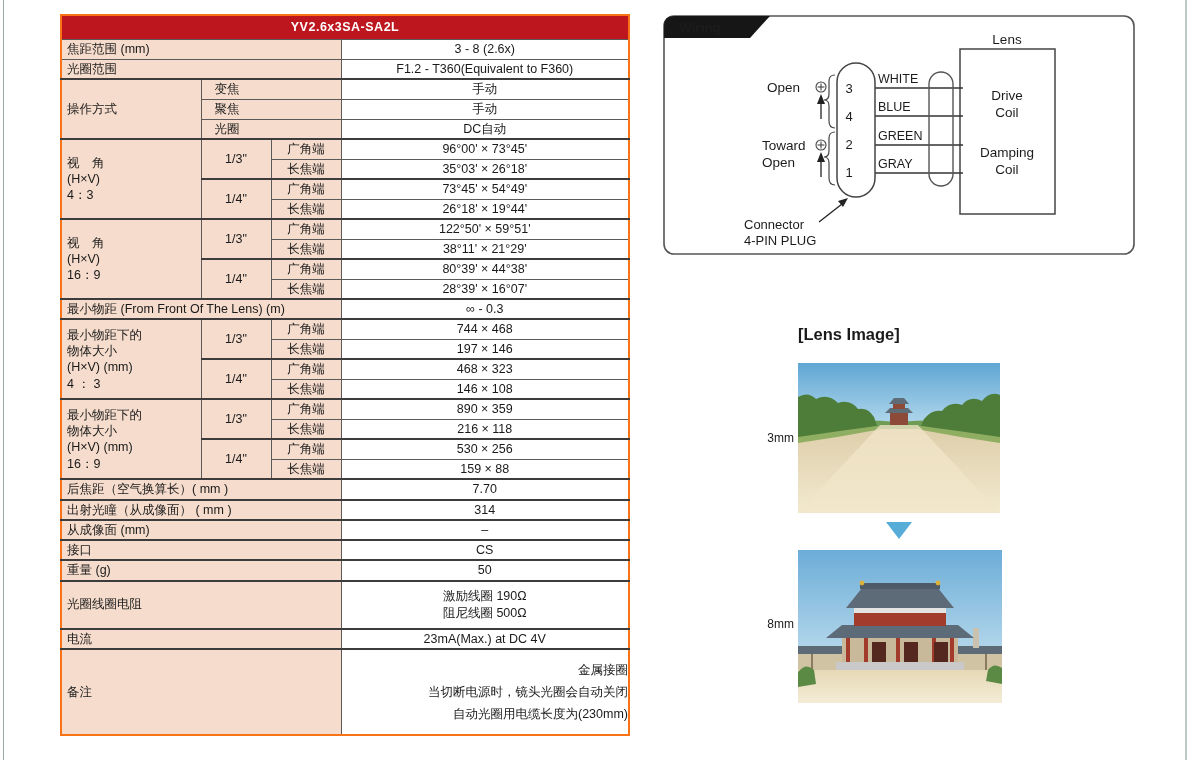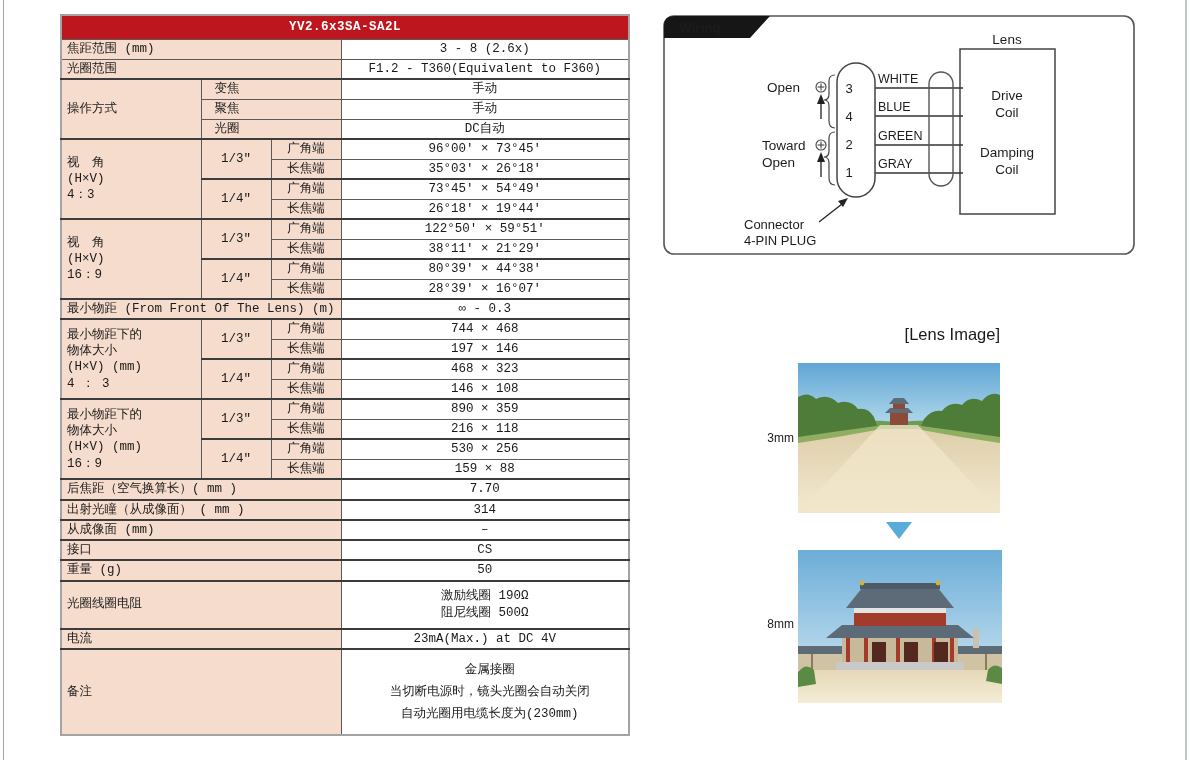--- a/index.html
+++ b/index.html
@@ -5,43 +5,43 @@
   * { margin:0; padding:0; box-sizing:border-box; }
   html,body { width:1190px; height:760px; background:#fff; overflow:hidden; }
   body { font-family:"Liberation Sans","DejaVu Sans",sans-serif; color:#1a1a1a; position:relative; }
   .page-edge { position:absolute; top:0; bottom:0; }
   .page-edge.left  { left:3px;   width:1px; background:#9fa8a4; }
   .page-edge.right { left:1185px; width:2px; background:#bccac5; }
 
   
   table.spec { position:absolute; left:60px; top:14px; width:568px;
                border-collapse:collapse; table-layout:fixed;
-               border:2px solid #a3a3a3;font-family:Liberation Mono, monospace; }
+               border:2px solid #f97316; }
   .spec td { border:1px solid #5a5a5a; font-size:12.5px; line-height:1.3;
              overflow:hidden; vertical-align:middle; }
   .spec tr { height:20px; }
   .spec tr.sec td { border-top:2px solid #3c3c3c; }
   .spec tr.title-row { height:24px; }
   .spec tr.r36 { height:48px; }
   .spec tr.r86 { height:86px; }
   .title-cell { background:#bd161f; color:#fff; font-weight:bold; font-size:16px;
                 text-align:center; letter-spacing:.5px; }
   .spec td.lab  { background:#f5dccc; text-align:left; padding:1px 5px; white-space:pre-line;margin-left:24px; }
   .spec td.subl { background:#f5dccc; text-align:left; padding:1px 13px; }
   .spec td.sub  { background:#f5dccc; text-align:center; }
   .spec td.val  { background:#fff; text-align:center; white-space:pre-line; }
-  .spec td.notes-val { text-align:center; padding-left:10px; line-height:22px;margin-left:21px; }
+  .spec td.notes-val { text-align:right; padding-left:10px; line-height:22px;margin-left:21px; }
 
   
   svg.wiring { position:absolute; left:663px; top:15px; }
   svg text { font-family:"Liberation Sans","DejaVu Sans",sans-serif; fill:#1c1c1c; }
 
   
   .lens-image-title { position:absolute; left:798px; top:325px; width:202px;
-                      text-align:right; font-weight:normal; font-size:16.5px; }
+                      text-align:left; font-weight:bold; font-size:16.5px; }
   .focal-label { position:absolute; width:68px; text-align:right; font-size:12px; }
   .focal-label.wide { left:726px; top:431px; }
   .focal-label.tele { left:726px; top:617px; }
   svg.photo1 { position:absolute; left:798px; top:363px; }
   svg.photo2 { position:absolute; left:798px; top:550px; }
   svg.zoom-arrow { position:absolute; left:886px; top:522px; }
 </style>
 </head>
 <body>
 

